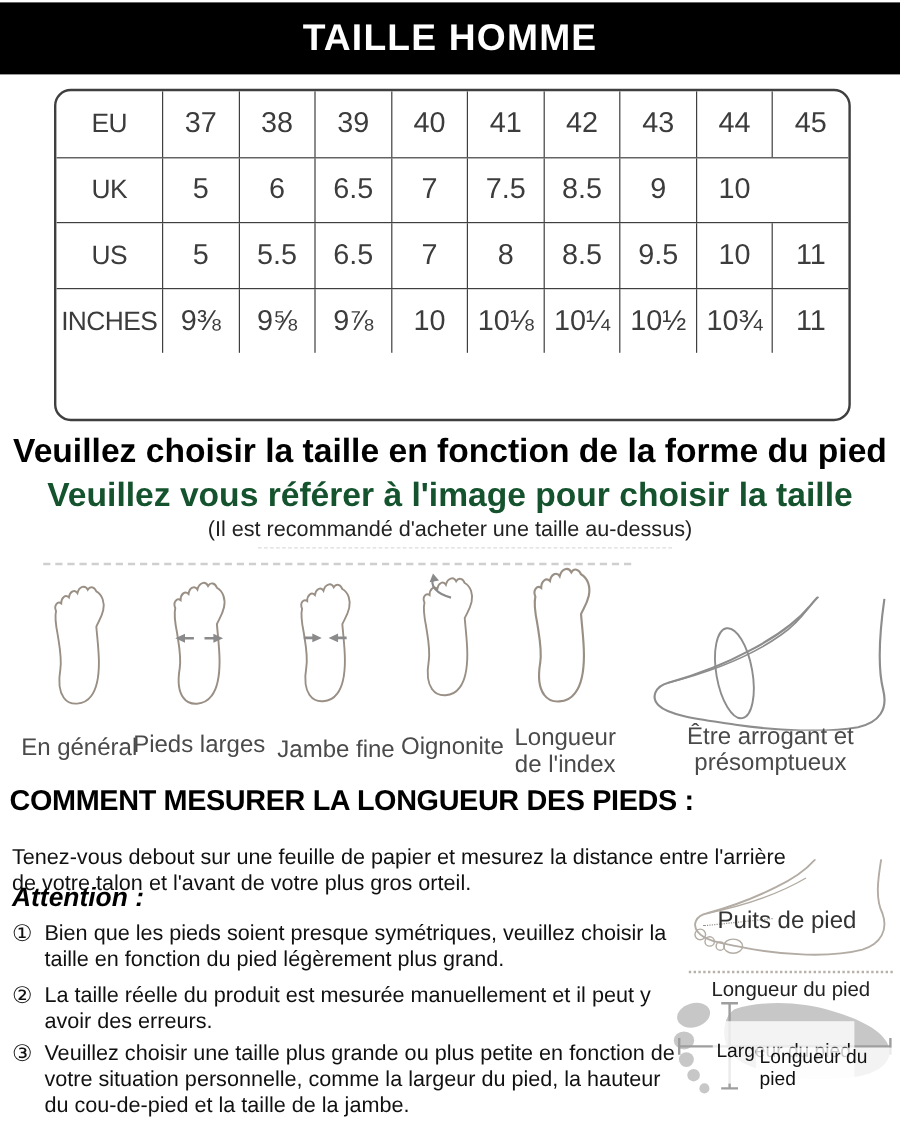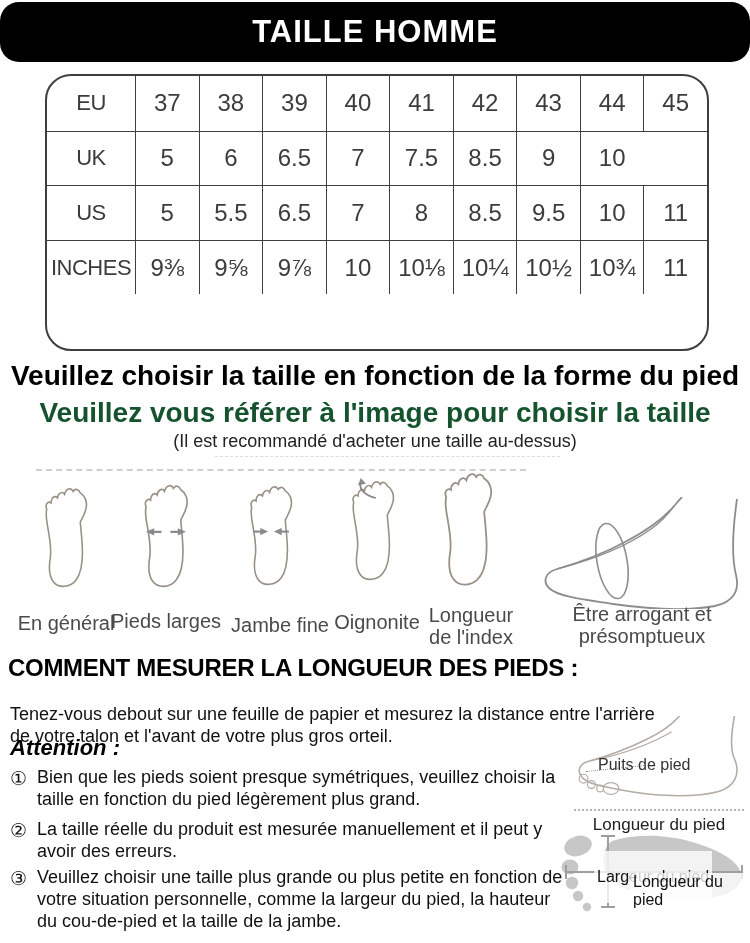--- a/index.html
+++ b/index.html
@@ -1,24 +1,24 @@
 <!DOCTYPE html>
 <html><head>
 <meta charset="utf-8">
 <style>
   html,body{margin:0;padding:0;background:#fff;}
   body{width:750px;height:943px;position:relative;font-family:"Liberation Sans",sans-serif;overflow:hidden;}
 
   
   .title-bar{position:absolute;left:0;top:2px;width:750px;height:60px;background:#000;color:#fff;
-    display:flex;align-items:center;justify-content:center;font-weight:bold;font-size:31px;letter-spacing:1px;border-radius:19px;}
+    display:flex;align-items:center;justify-content:center;font-weight:bold;font-size:31px;letter-spacing:1px;}
 
   
   .size-table{position:absolute;left:45px;top:74px;width:660px;height:273px;border:2px solid #3f3f3f;
-    border-radius:26px;overflow:hidden;display:grid;grid-template-rows:repeat(5,1fr);background:#fff;}
+    border-radius:14px;overflow:hidden;display:grid;grid-template-rows:repeat(5,1fr);background:#fff;}
   .tr{display:grid;grid-template-columns:88px repeat(9,1fr);border-top:1px solid #3f3f3f;}
   .tr:first-child{border-top:none;}
   .td{display:flex;align-items:center;justify-content:center;font-size:24px;color:#3c3c3c;border-left:1px solid #3f3f3f;overflow:hidden;}
   .td:first-child{border-left:none;}
   .td.lab{font-size:22px;letter-spacing:-0.5px;}
 
   
   .advice1{position:absolute;left:0;top:360px;width:750px;text-align:center;font-weight:bold;font-size:28px;color:#000;}
   .advice2{position:absolute;left:0;top:397px;width:750px;text-align:center;font-weight:bold;font-size:28px;color:#14532d;}
   .advice-note{position:absolute;left:0;top:431px;width:750px;text-align:center;font-size:18px;color:#222;}
@@ -48,21 +48,21 @@
   .attention{position:absolute;left:10px;top:735px;font-size:22px;font-weight:bold;color:#000;font-style:italic;}
   .note{position:absolute;left:10px;width:558px;font-size:18px;line-height:1.22;color:#111;padding-left:27px;box-sizing:border-box;}
   .note .num{position:absolute;left:0;top:0;font-size:19px;color:#111;}
   .n1{top:767px;}
   .n2{top:819px;}
   .n3{top:867px;}
 
   
   .side-foot-small{position:absolute;left:568px;top:716px;width:178px;height:94px;}
   .measure-dotline{position:absolute;left:574px;top:809px;width:170px;border-top:2px dotted #b9b2aa;}
-  .lbl-puits{position:absolute;left:598px;top:756px;font-size:16px;color:#333;}
+  .lbl-puits{position:absolute;left:598px;top:756px;font-size:20px;color:#333;}
   .leader{position:absolute;left:586px;top:768px;width:58px;border-top:1px dotted #9a938c;transform:rotate(-6deg);}
   .lbl-long-side{position:absolute;left:578px;top:815px;width:162px;text-align:center;font-size:17px;color:#222;}
   .footprint{position:absolute;left:556px;top:833px;width:192px;height:84px;}
   .lbl-largeur{position:absolute;left:594px;top:851px;font-size:16px;color:#111;background:rgba(255,255,255,0.78);padding:17px 3px;}
   .lbl-long-print{position:absolute;left:630px;top:873px;font-size:16px;color:#111;background:rgba(255,255,255,0.78);padding:0 3px;}
 </style>
 </head>
 <body>
 
 <svg width="0" height="0" style="position:absolute" aria-hidden="true">

